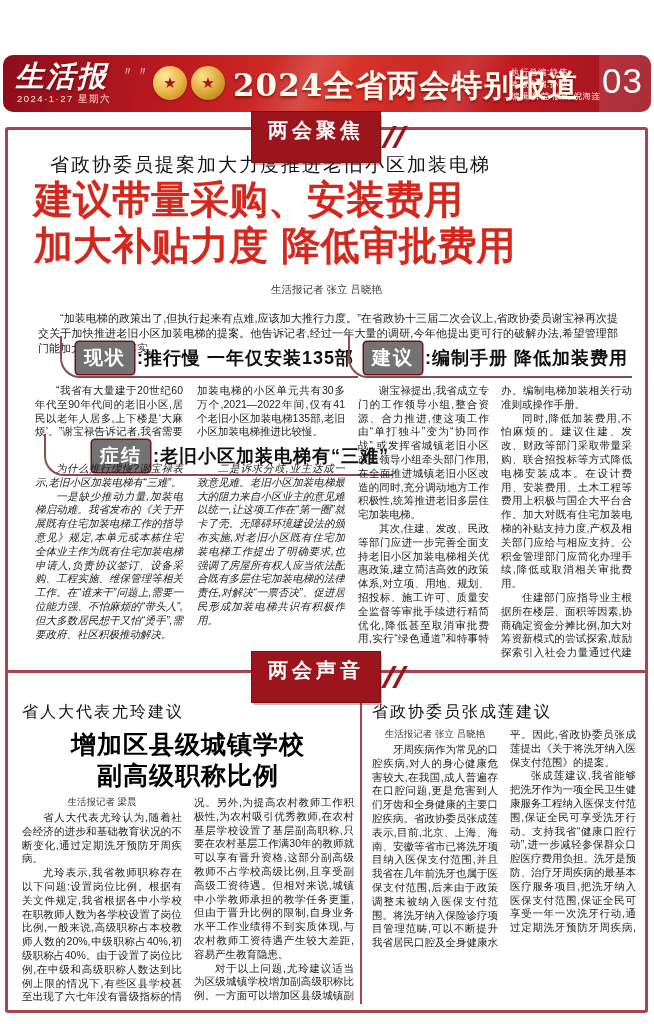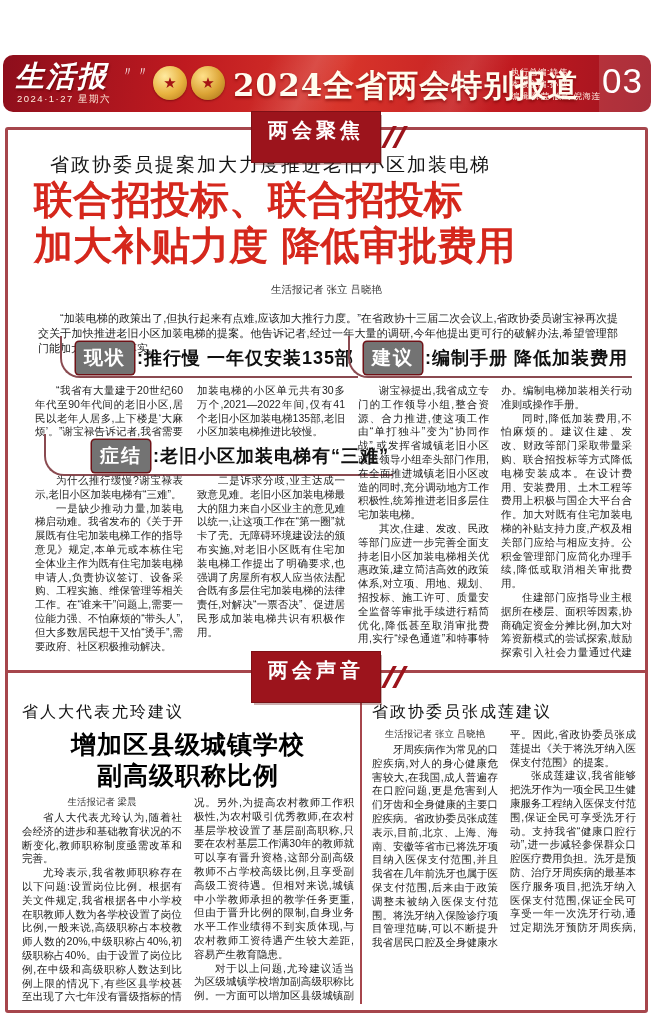--- a/index.html
+++ b/index.html
@@ -52,21 +52,21 @@
     border-left:2px solid #8a4a50;border-bottom:2px solid #8a4a50;border-bottom-left-radius:20px;}
   .flabel{position:relative;background:#737373;color:#fff;font-weight:900;font-size:19px;
     letter-spacing:2px;padding:3px 8px;border-radius:3px;box-shadow:0 0 0 1.5px #6f1217;}
   .ftitle{position:relative;font-size:18px;font-weight:900;color:#0f0f0f;margin-left:3px;letter-spacing:1px;white-space:nowrap;}
   .h-status{top:213px;left:68px;}
   .h-suggest{top:213px;left:356px;}
   .h-crux{top:311px;left:52px;padding-left:32px;}
   
   .colblock{position:absolute;column-gap:14px;column-count:2;overflow:hidden;}
   .status-body{top:254px;left:27px;width:310px;height:58px;}
-  .crux-body{top:344px;left:27px;width:310px;height:188px;}
+  .crux-body{top:332px;left:27px;width:310px;height:188px;font-style:italic;}
   .suggest-body{top:254px;left:350px;width:274px;height:286px;column-gap:12px;}
   .bt{font-size:10.5px;line-height:13.8px;text-align:justify;text-indent:2em;color:#1c1c1c;margin:0;}
   
   .voice-rule{position:absolute;top:540px;left:-3px;right:-3px;border-top:3px solid #a6464c;}
   .v-divider{position:absolute;top:556px;left:352px;height:318px;border-left:2px solid #a6464c;}
   .v-article{position:absolute;top:556px;}
   .v-left{left:14px;width:332px;}
   .v-right{left:364px;width:264px;}
   .v-kicker{margin-top:16px;font-size:16px;letter-spacing:2px;color:#111;}
   .v-headline{margin-top:6px;text-align:center;font-weight:900;font-size:25px;line-height:31px;
@@ -108,21 +108,21 @@
 <div class="badge-wrap voice">
   <div class="badge-box">两会声音</div>
   <i class="slash"></i>
   <i class="slash"></i>
 </div>
 
 <div class="frame">
 
   <div class="kicker">省政协委员提案加大力度推进老旧小区加装电梯</div>
   <div class="headline">
-    <div>联合招投标、联合招投标</div>
+    <div>建议带量采购、安装费用</div>
     <div>加大补贴力度 降低审批费用</div>
   </div>
   <div class="main-byline">生活报记者 张立 吕晓艳</div>
   <p class="lead">“加装电梯的政策出了,但执行起来有点难,应该加大推行力度。”在省政协十三届二次会议上,省政协委员谢宝禄再次提交关于加快推进老旧小区加装电梯的提案。他告诉记者,经过一年大量的调研,今年他提出更可行的破解办法,希望管理部门能加大力度推行落实。</p>
 
   <div class="fhead h-status">
     <span class="flabel">现状</span>
     <span class="ftitle">:推行慢 一年仅安装135部</span>
   </div>
   <div class="fhead h-suggest">
@@ -157,21 +157,21 @@
   <div class="v-divider"></div>
 
   <div class="v-article v-left">
     <div class="v-kicker">省人大代表尤玲建议</div>
     <div class="v-headline">
       <div>增加区县级城镇学校</div>
       <div>副高级职称比例</div>
     </div>
     <div class="v-body">
       <p class="v-byline">生活报记者 梁晨</p>
-      <p class="bt">省人大代表尤玲认为,随着社会经济的进步和基础教育状况的不断变化,教师职称制度亟需改革和完善。</p>
+      <p class="bt">省人大代表尤玲认为,随着社会经济的进步和基础教育状况的不断变化,通过定期洗牙预防牙周疾病。</p>
       <p class="bt">尤玲表示,我省教师职称存在以下问题:设置岗位比例。根据有关文件规定,我省根据各中小学校在职教师人数为各学校设置了岗位比例,一般来说,高级职称占本校教师人数的20%,中级职称占40%,初级职称占40%。由于设置了岗位比例,在中级和高级职称人数达到比例上限的情况下,有些区县学校甚至出现了六七年没有晋级指标的情况。另外,为提高农村教师工作积极性,为农村吸引优秀教师,在农村基层学校设置了基层副高职称,只要在农村基层工作满30年的教师就可以享有晋升资格,这部分副高级教师不占学校高级比例,且享受副高级工资待遇。但相对来说,城镇中小学教师承担的教学任务更重,但由于晋升比例的限制,自身业务水平工作业绩得不到实质体现,与农村教师工资待遇产生较大差距,容易产生教育隐患。</p>
       <p class="bt">对于以上问题,尤玲建议适当为区级城镇学校增加副高级职称比例。一方面可以增加区县级城镇副高级职称名额25%的比例,从根本上缓解职称评审压力。另一方面,也可以由上级有关部门,根据基层调研实际,为各学校增加副高级、中级人数占比。此外,适当放宽区县级副高评审要求,向班主任方面倾斜。建议在区县任职班主任满20年的就可以优先晋升副高级,这样也可以进一步缓解教师的职称焦虑。</p>
     </div>
   </div>
 
   <div class="v-article v-right">
     <div class="v-kicker">省政协委员张成莲建议</div>
     <div class="v-body">
       <p class="v-byline">生活报记者 张立 吕晓艳</p>
       <p class="bt">牙周疾病作为常见的口腔疾病,对人的身心健康危害较大,在我国,成人普遍存在口腔问题,更是危害到人们牙齿和全身健康的主要口腔疾病。省政协委员张成莲表示,目前,北京、上海、海南、安徽等省市已将洗牙项目纳入医保支付范围,并且我省在几年前洗牙也属于医保支付范围,后来由于政策调整未被纳入医保支付范围。将洗牙纳入保险诊疗项目管理范畴,可以不断提升我省居民口腔及全身健康水平。因此,省政协委员张成莲提出《关于将洗牙纳入医保支付范围》的提案。</p>

